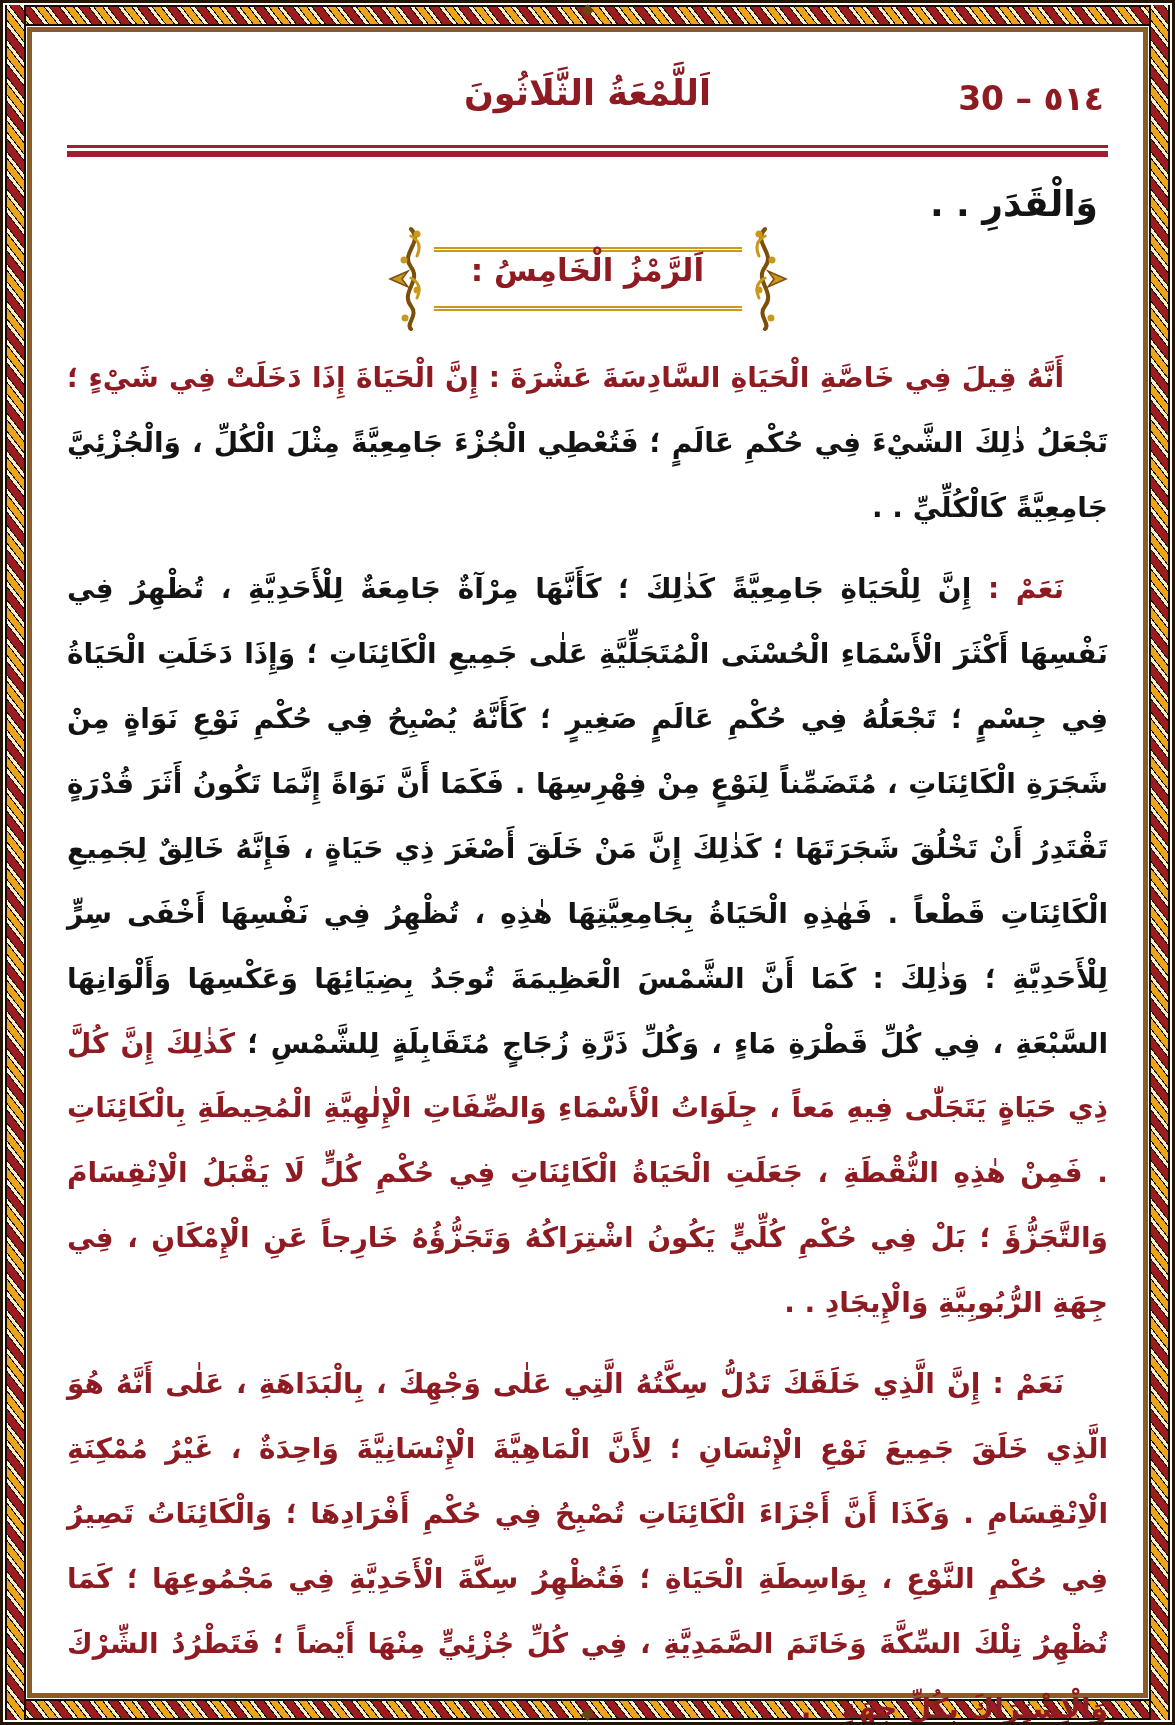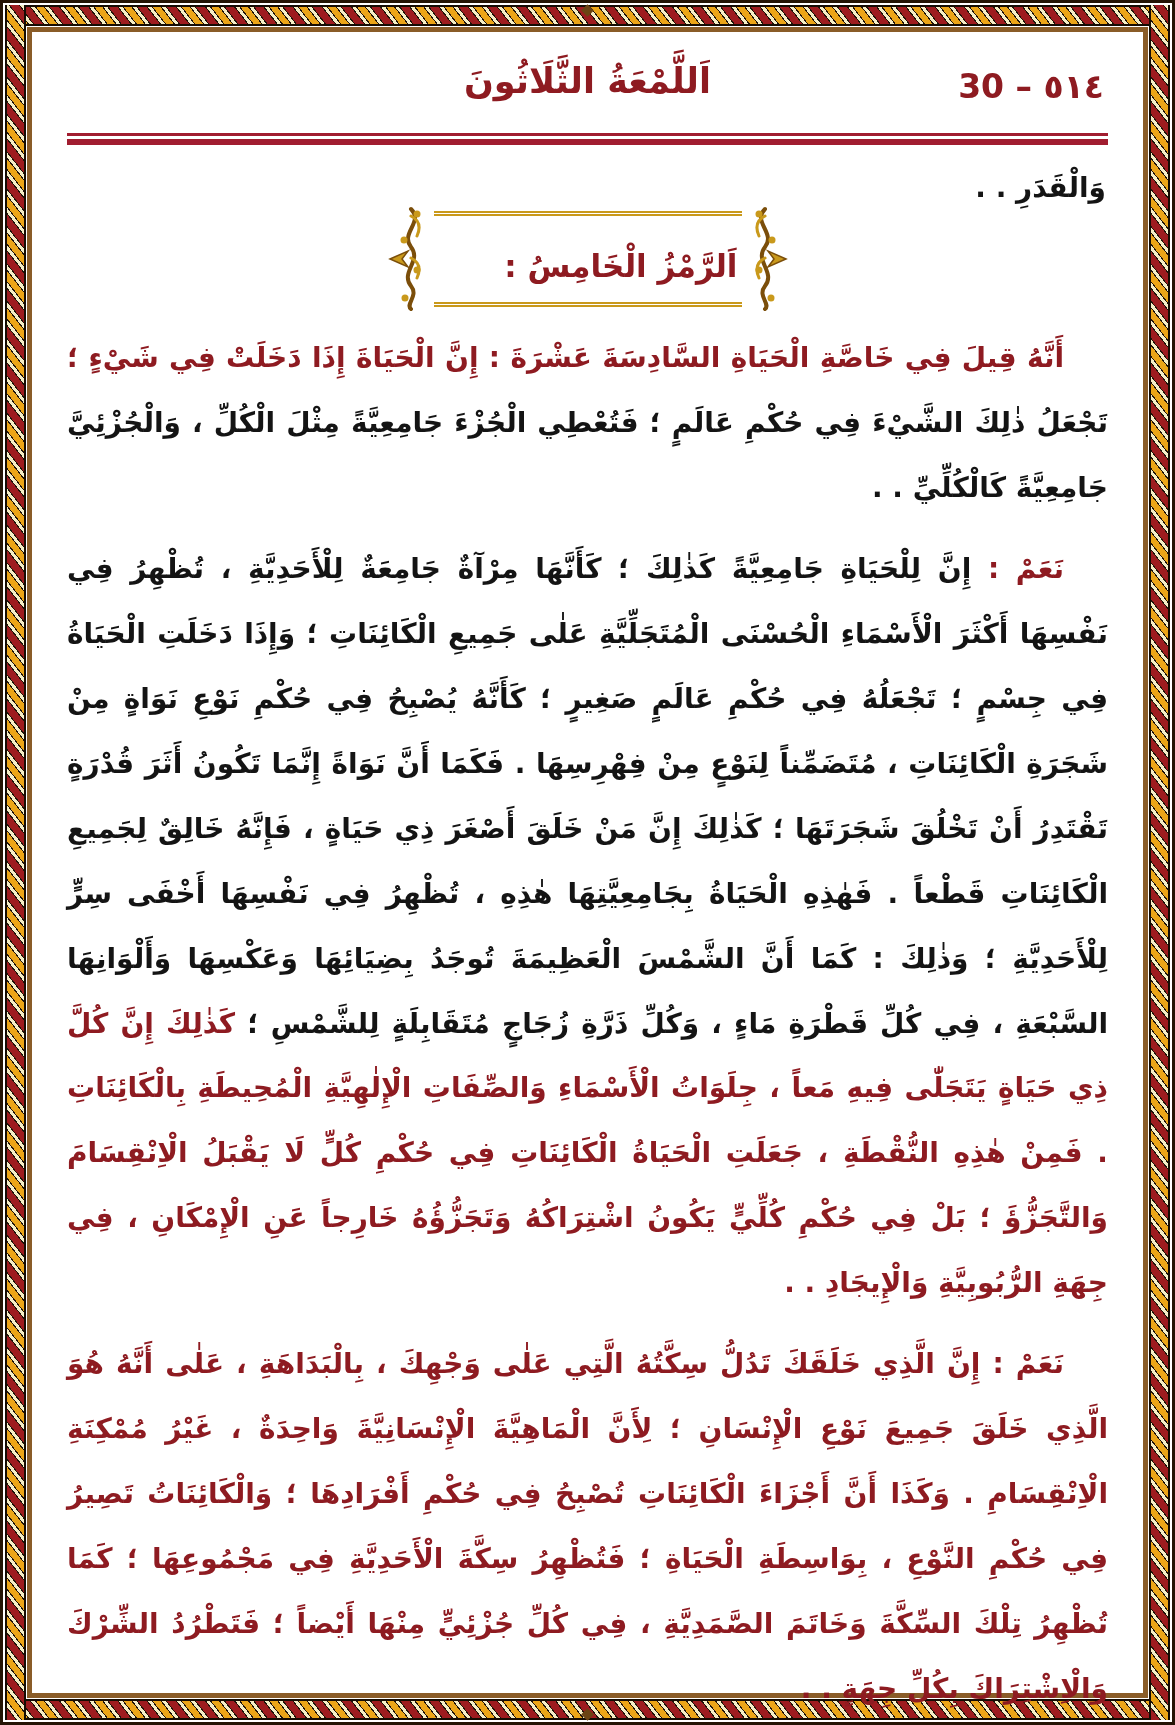--- a/index.html
+++ b/index.html
@@ -38,48 +38,48 @@
   
   .content { position:absolute; top:50px; right:64px; left:64px; bottom:44px; }
 
   .header { position:relative; height:66px; }
   .page-numbers {
     position:absolute; right:4px; top:14px;
     color:var(--accent_red); font-size:33px; font-weight:bold;
     letter-spacing:2px;
   }
   .title {
-    margin:0; padding-top:8px;
+    margin:12px; padding-top:8px;
     text-align:center;
     color:var(--accent_red);
     font-size:35px; font-weight:bold;
   }
 
   .rules { margin-top:14px; }
   .rule-thin  { height:3px; background:var(--rule_red); }
   .rule-thick { height:6px; background:var(--rule_red); margin-top:3px; }
 
   .lead {
-    margin:26px 2px 0;
-    font-size:28px; font-weight:bold;
+    margin:26px 10px 0;
+    font-size:36px; font-weight:bold;
     color:var(--text_black);
     text-align:right;
   }
 
   .rubric-row {
     direction:ltr;
     display:flex; align-items:center; justify-content:center;
     width:400px; margin:2px auto 14px;
   }
   .rubric-box {
     flex:1 1 auto;
     border-top:5px double var(--gold);
     border-bottom:5px double var(--gold);
-    padding:32px 4px 18px;
-    text-align:right;
+    padding:0 4px 18px;
+    text-align:center;
     direction:rtl;
   }
   .rubric-text { color:var(--accent_red); font-size:31px; font-weight:bold; }
   .orn { width:46px; height:106px; flex:0 0 auto; }
   .orn-right { transform:scaleX(-1); }
 
   .paragraphs { margin-top:6px; }
   .para {
     margin:0 0 16px;
     font-size:28px; font-weight:bold;

